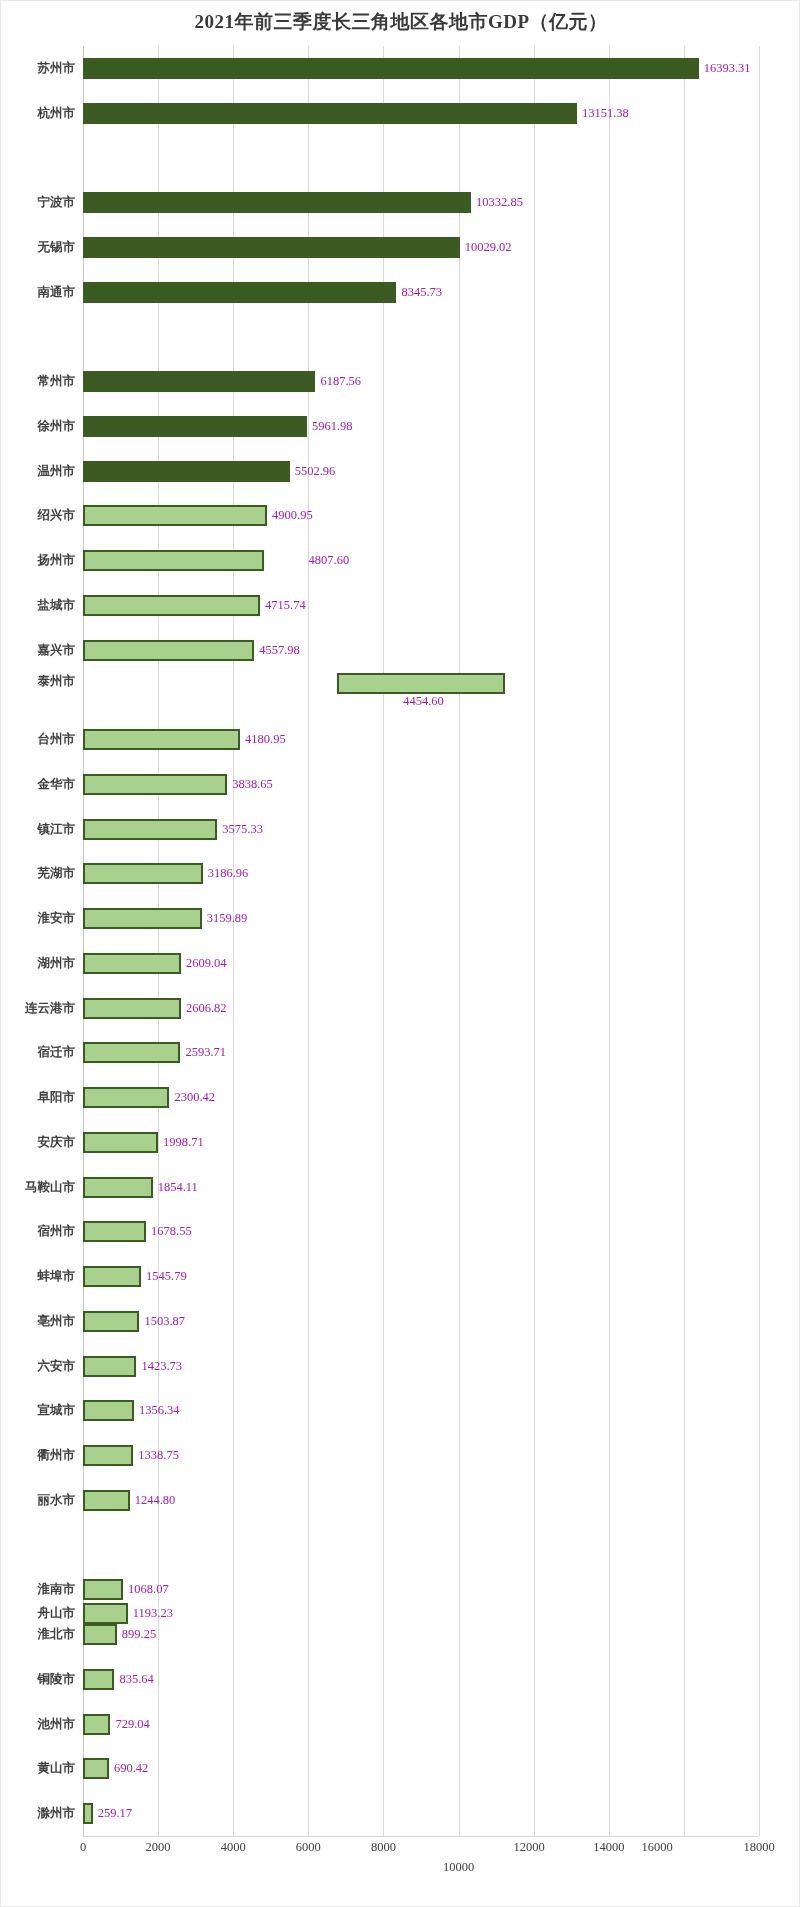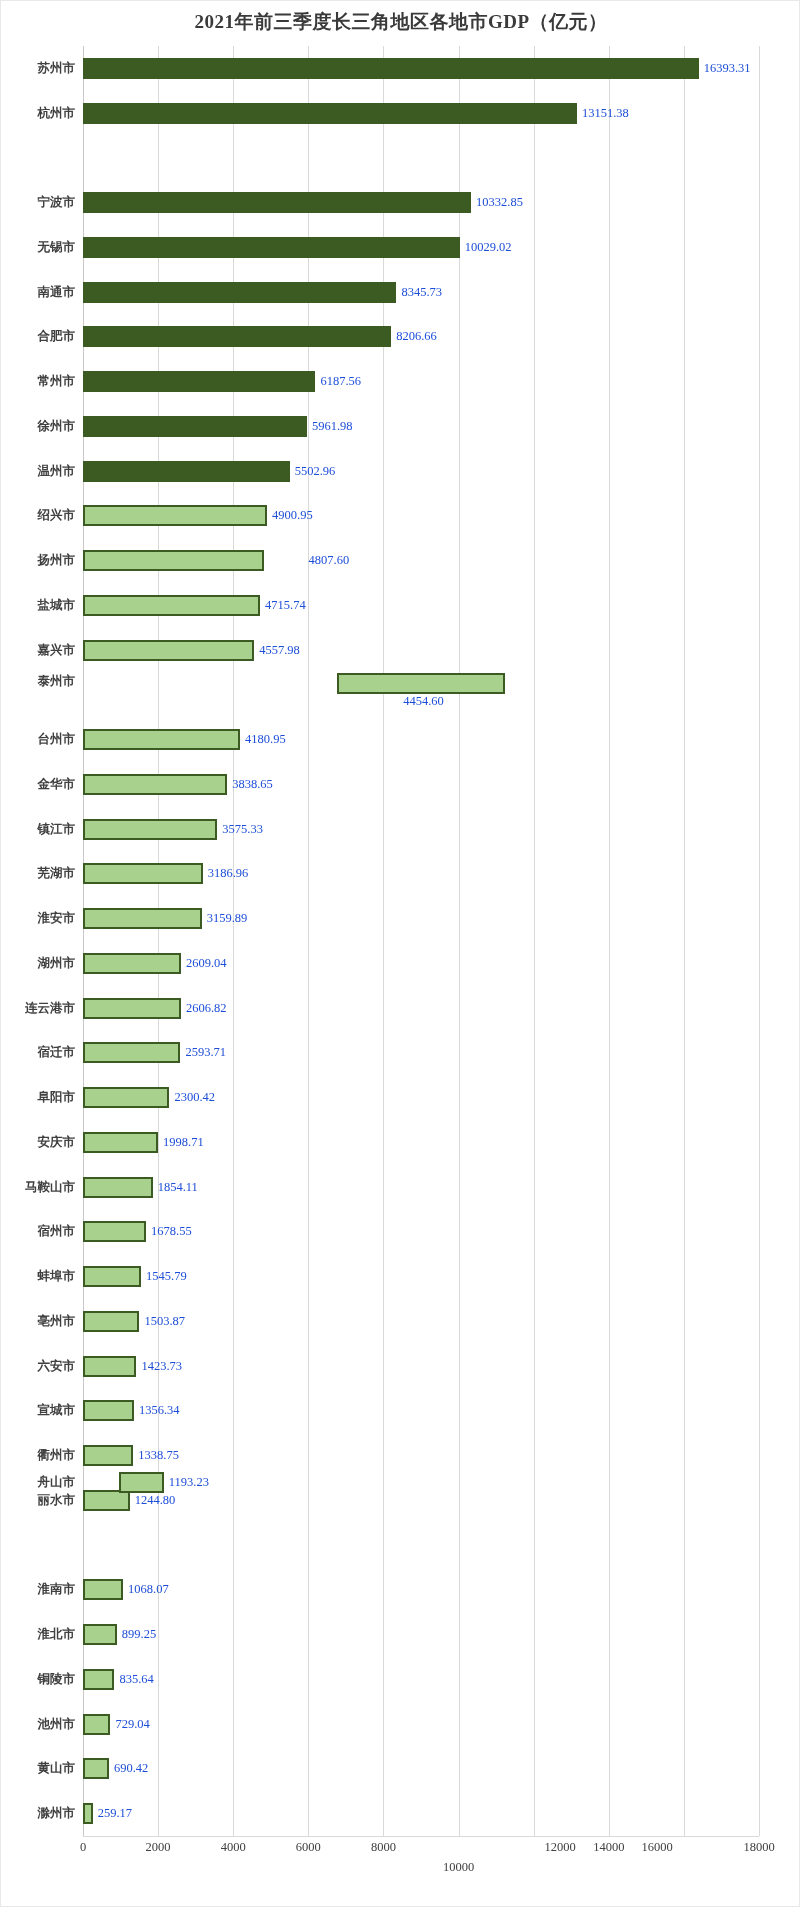--- a/index.html
+++ b/index.html
@@ -81,21 +81,21 @@
   }
   .bar.dark {
     background: #3c5b23;
   }
   .bar.light {
     background: #a9d18e;
     border: 2.5px solid #3c5b23;
   }
   .val-label {
     font-size: 12.5px;
-    color: #1d4ed8;
+    color: #a21caf;
     margin-left: 5px;
     white-space: nowrap;
     font-family: "Liberation Serif", "DejaVu Serif", serif;
   }
   #xaxis {
     position: absolute;
     left: 82px;
     top: 1835px;
     width: 676px;
     height: 30px;
@@ -157,25 +157,20 @@
         <div class="row" style="top: 179px; height: 44.75px;">
           <span class="cat-label">无锡市</span>
           <div class="bar dark" title="无锡市 10029.02" style="width: 376.645px;"></div>
           <span class="val-label">10029.02</span>
         </div>
         <div class="row" style="top: 223.75px; height: 44.75px;">
           <span class="cat-label">南通市</span>
           <div class="bar dark" title="南通市 8345.73" style="width: 313.429px;"></div>
           <span class="val-label">8345.73</span>
         </div>
-        <div class="row" style="top: 268.5px; height: 44.75px;">
-          <span class="cat-label">合肥市</span>
-          <div class="bar dark" title="合肥市 8206.66" style="width: 308.206px;"></div>
-          <span class="val-label">8206.66</span>
-        </div>
         <div class="row" style="top: 313.25px; height: 44.75px;">
           <span class="cat-label">常州市</span>
           <div class="bar dark" title="常州市 6187.56" style="width: 232.377px;"></div>
           <span class="val-label">6187.56</span>
         </div>
         <div class="row" style="top: 358px; height: 44.75px;">
           <span class="cat-label">徐州市</span>
           <div class="bar dark" title="徐州市 5961.98" style="width: 223.905px;"></div>
           <span class="val-label">5961.98</span>
         </div>
@@ -292,21 +287,21 @@
         <div class="row" style="top: 1387.25px; height: 44.75px;">
           <span class="cat-label">衢州市</span>
           <div class="bar light" title="衢州市 1338.75" style="width: 50.2775px;"></div>
           <span class="val-label">1338.75</span>
         </div>
         <div class="row" style="top: 1432px; height: 44.75px;">
           <span class="cat-label">丽水市</span>
           <div class="bar light" title="丽水市 1244.80" style="width: 46.7492px;"></div>
           <span class="val-label">1244.80</span>
         </div>
-        <div class="row" style="top: 1414px; height: 44.75px; padding-left: 36px;">
+        <div class="row" style="top: 1545px; height: 44.75px;">
           <span class="cat-label">舟山市</span>
           <div class="bar light" title="舟山市 1193.23" style="width: 44.8124px;"></div>
           <span class="val-label">1193.23</span>
         </div>
         <div class="row" style="top: 1521.5px; height: 44.75px;">
           <span class="cat-label">淮南市</span>
           <div class="bar light" title="淮南市 1068.07" style="width: 40.112px;"></div>
           <span class="val-label">1068.07</span>
         </div>
         <div class="row" style="top: 1566.25px; height: 44.75px;">
@@ -338,19 +333,19 @@
   </div>
 
   <div id="axis-baseline"></div>
   <div id="xaxis">
       <div class="xtick-label" style="left: 0px;">0</div>
       <div class="xtick-label" style="left: 75.1111px;">2000</div>
       <div class="xtick-label" style="left: 150.222px;">4000</div>
       <div class="xtick-label" style="left: 225.333px;">6000</div>
       <div class="xtick-label" style="left: 300.444px;">8000</div>
       <div class="xtick-label" style="left: 375.556px; margin-top: 20px;">10000</div>
-      <div class="xtick-label" style="left: 477px;">12000</div>
+      <div class="xtick-label" style="left: 446px;">12000</div>
       <div class="xtick-label" style="left: 525.778px;">14000</div>
       <div class="xtick-label" style="left: 574px;">16000</div>
       <div class="xtick-label" style="left: 676px;">18000</div>
     </div>
 
 </div>
 
 </body></html>

